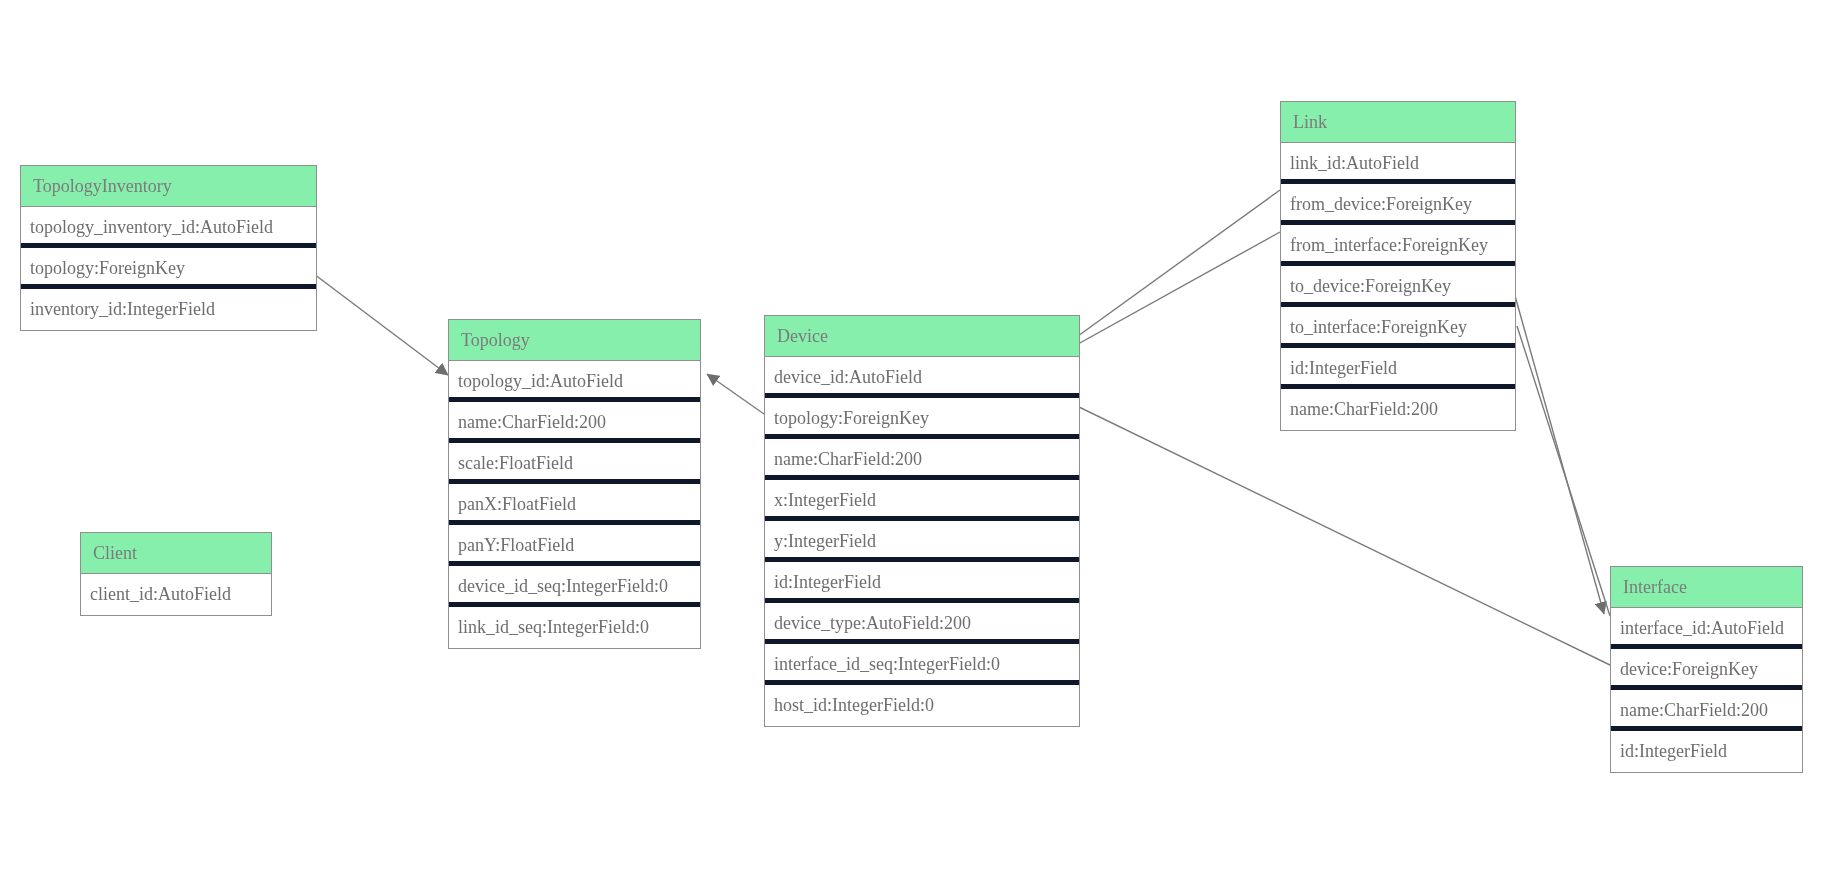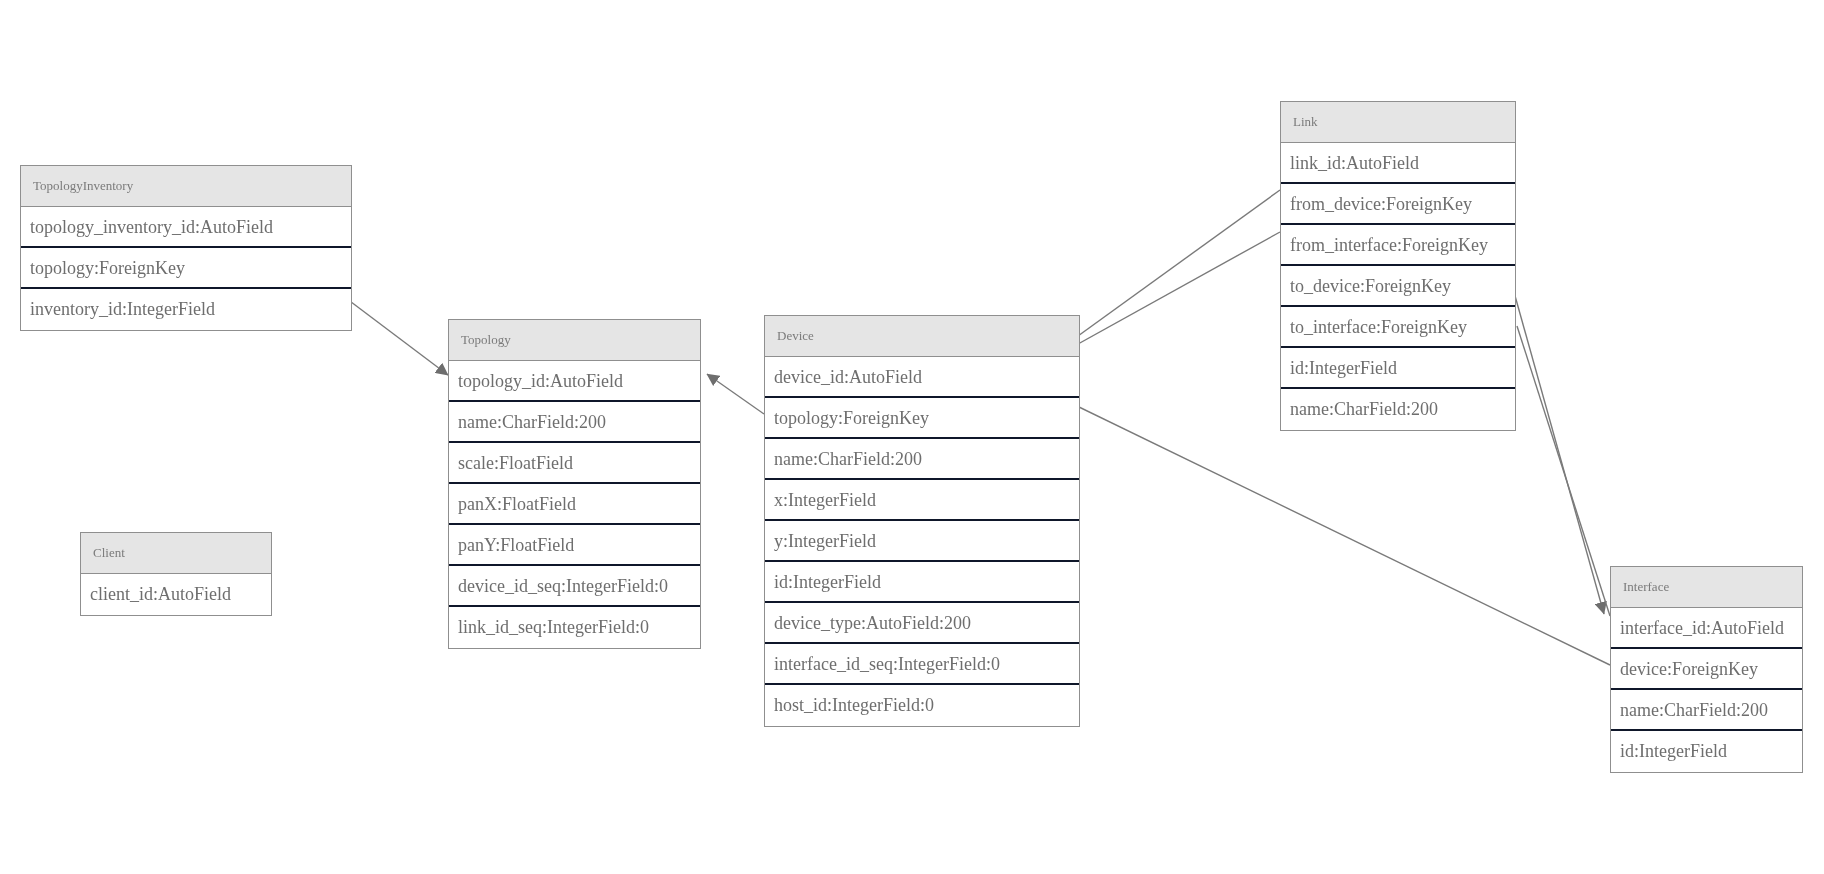--- a/index.html
+++ b/index.html
@@ -25,33 +25,33 @@
   }
   .entity {
     position: absolute;
     box-sizing: border-box;
     border: 1px solid #8f8f8f;
     background: #ffffff;
     z-index: 2;
   }
   .entity-header {
     box-sizing: border-box;
-    background: #e5e5e5;
+    background: #86efac;
     border-bottom: 1px solid #8f8f8f;
     color: #7b7b7b;
-    font-size: 13px;
+    font-size: 18px;
     line-height: 40px;
     height: 41px;
     padding: 0 0 0 12px;
     white-space: nowrap;
     overflow: hidden;
   }
   .entity-field {
     box-sizing: border-box;
-    border-bottom: 2px solid #0f172a;
+    border-bottom: 5px solid #0f172a;
     color: #6e6e6e;
     font-size: 18px;
     line-height: 40px;
     height: 41px;
     padding: 0 10px 0 9px;
     white-space: nowrap;
     overflow: hidden;
   }
   .entity-field.last {
     border-bottom: none;
@@ -77,21 +77,21 @@
 
     <line x1="1280" y1="232" x2="1042" y2="364" stroke="#7a7a7a" stroke-width="1.4" marker-end="url(#arrow)"></line>
 
     <line x1="1610" y1="665" x2="1044" y2="390" stroke="#7a7a7a" stroke-width="1.4" marker-end="url(#arrow)"></line>
 
     <line x1="1512" y1="285" x2="1604" y2="614" stroke="#7a7a7a" stroke-width="1.4" marker-end="url(#arrow)"></line>
 
     <line x1="1517" y1="326" x2="1610" y2="616" stroke="#7a7a7a" stroke-width="1.4"></line>
   </svg>
 
-  <div class="entity" style="left:20px; top:165px; width:332px;">
+  <div class="entity" style="left:20px; top:165px; width:297px;">
     <div class="entity-header">TopologyInventory</div>
     <div class="entity-field">topology_inventory_id:AutoField</div>
     <div class="entity-field">topology:ForeignKey</div>
     <div class="entity-field last">inventory_id:IntegerField</div>
   </div>
 
   <div class="entity" style="left:80px; top:532px; width:192px;">
     <div class="entity-header">Client</div>
     <div class="entity-field last">client_id:AutoField</div>
   </div>

